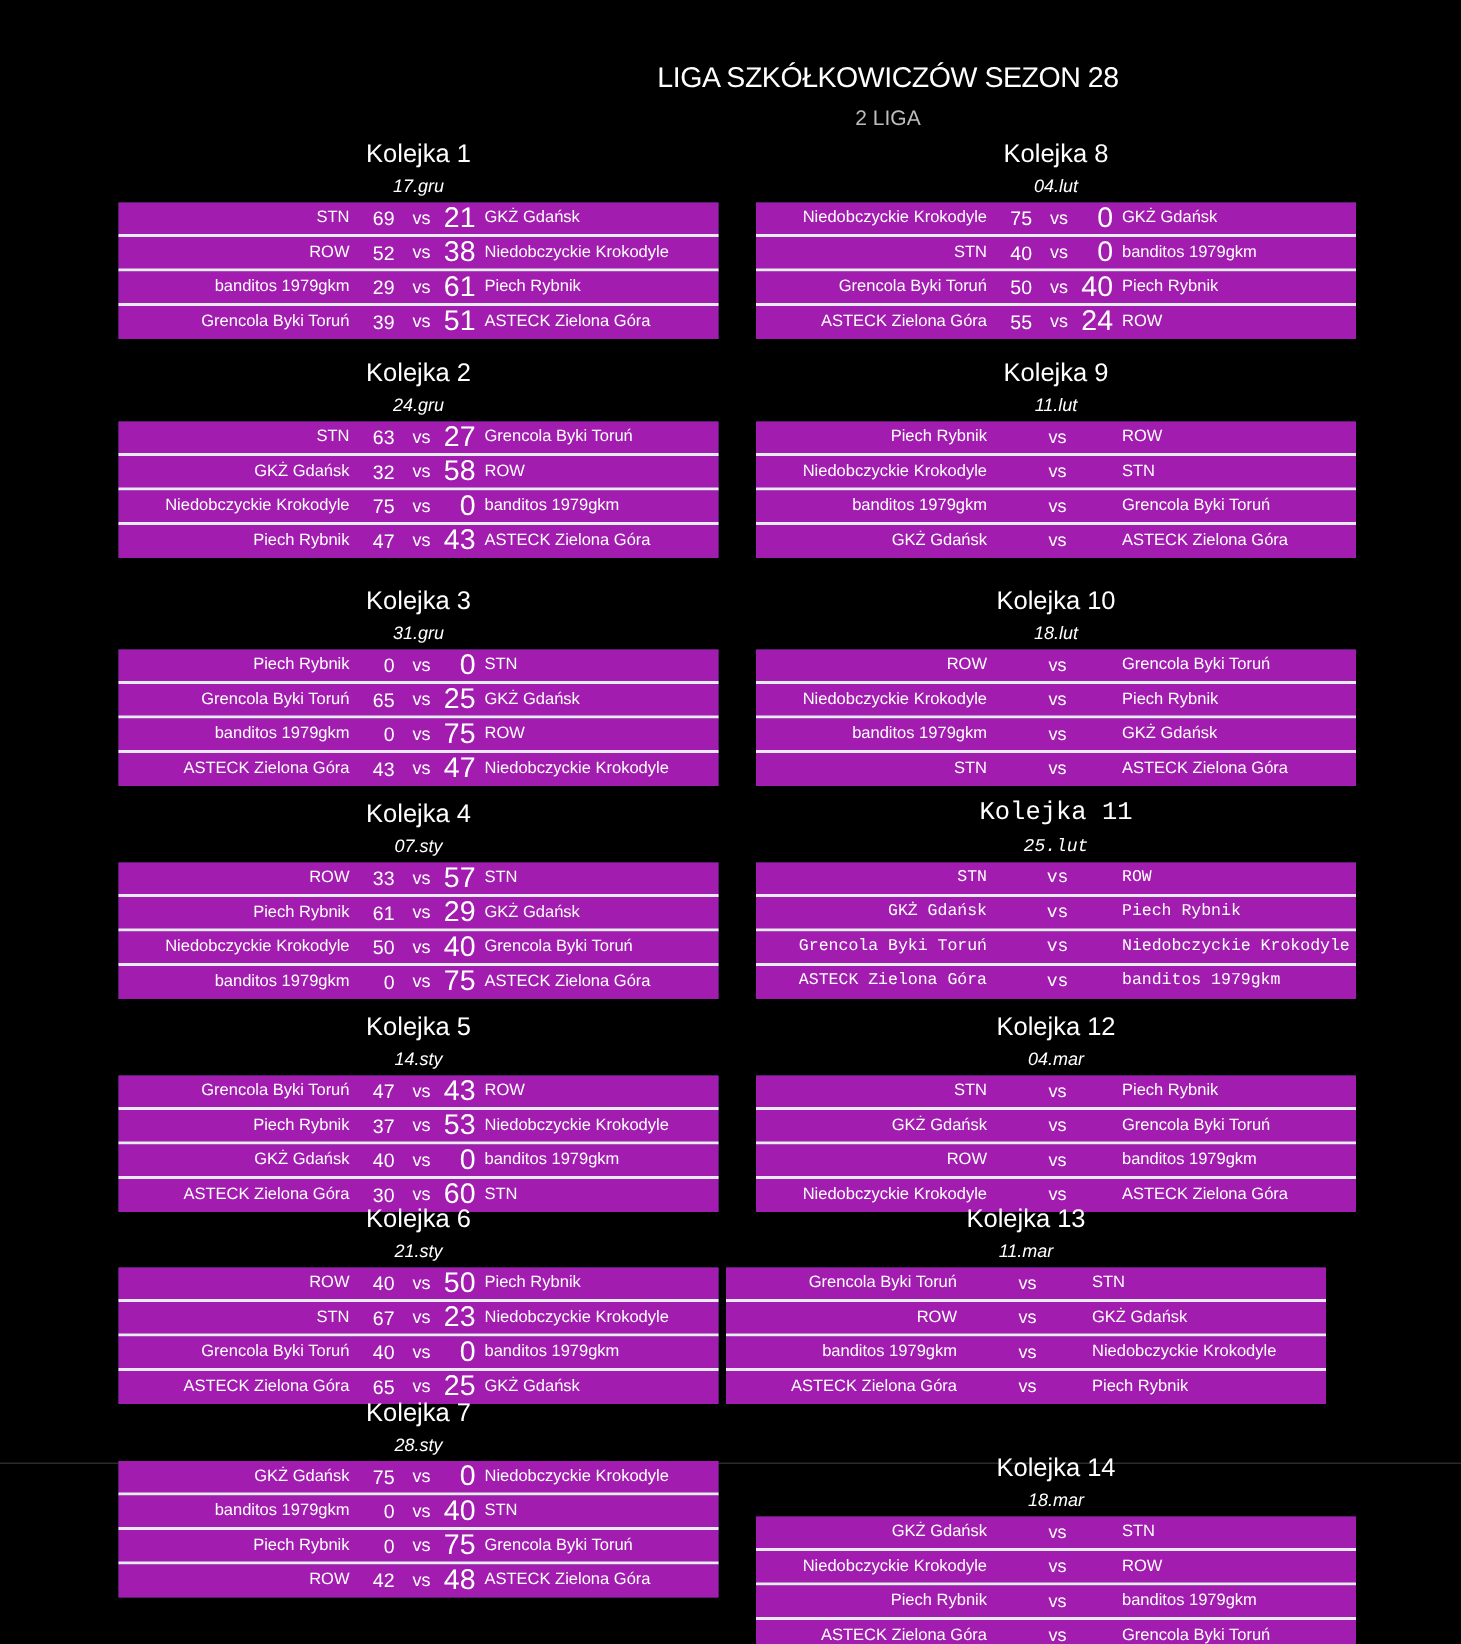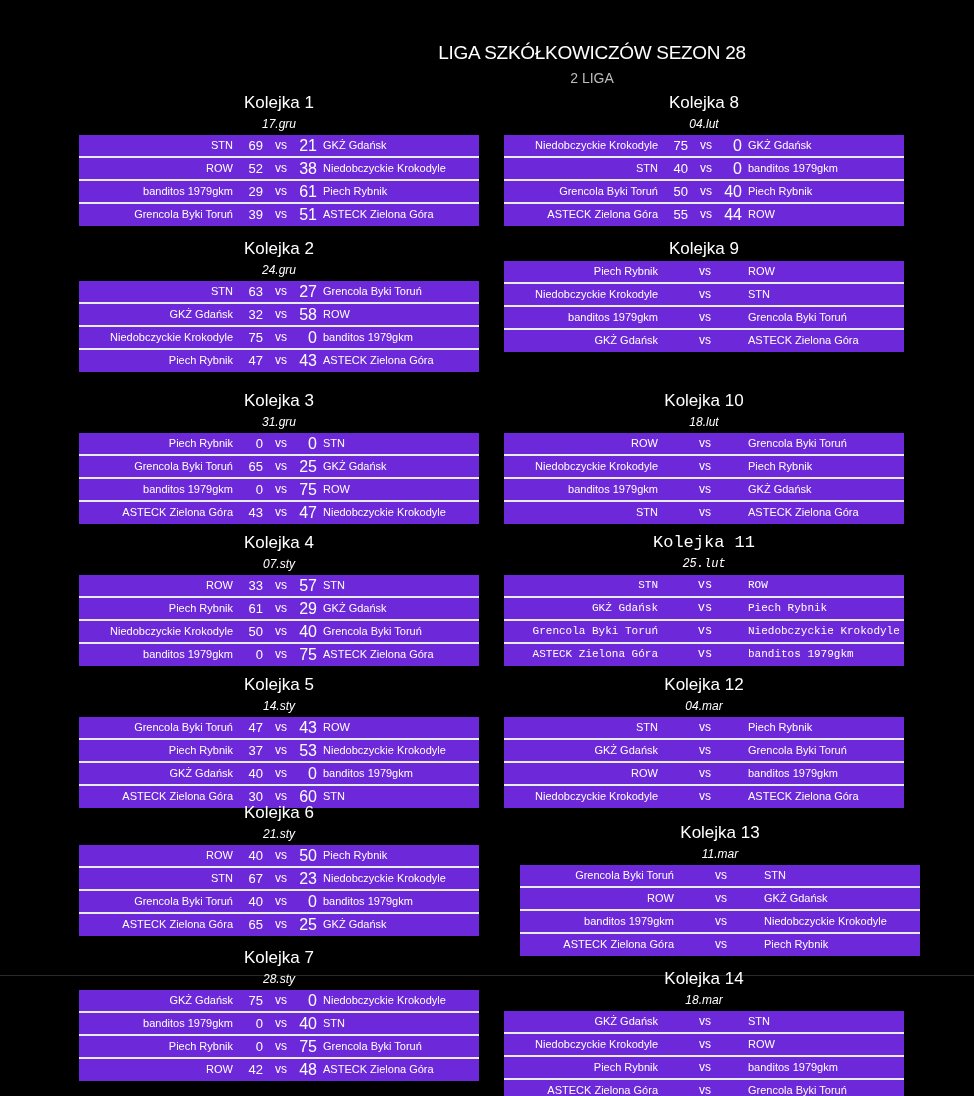--- a/index.html
+++ b/index.html
@@ -4,27 +4,27 @@
 <style>
   html, body { margin:0; padding:0; background:#000; }
   body { width:974px; height:1096px; position:relative; overflow:hidden; font-family:"Liberation Sans", "DejaVu Sans", sans-serif; color:#fff; }
   .title { position:absolute; left:0; width:1184px; top:42px; text-align:center; font-size:19px; letter-spacing:-0.3px; color:#fff; }
   .subtitle { position:absolute; left:0; width:1184px; top:70px; text-align:center; font-size:14px; color:#bdbdbd; }
   .hline { position:absolute; left:0; top:975px; width:974px; height:1px; background:#2a2a2a; }
   .round { position:absolute; width:400px; }
   .round .rh { text-align:center; font-size:17px; color:#fff; height:24px; line-height:24px; }
   .round .rd { text-align:center; font-size:12px; font-style:italic; color:#ffffff; height:20px; line-height:18px; }
   .round .rows { background:#1f3864; }
-  .row { position:relative; height:21px; background:#6d28d9; border-bottom:2px solid #e8ecf2; font-size:11px; }
+  .row { position:relative; height:21px; background:#a21caf; border-bottom:2px solid #e8ecf2; font-size:11px; }
   .row:last-child { border-bottom:none; height:22px; }
   .row span { position:absolute; top:0; line-height:21px; white-space:nowrap; color:#fff; }
   .home { right:246px; text-align:right; }
   .s1 { left:162px; width:22px; text-align:right; font-size:13px; }
   .vs { left:192px; width:20px; text-align:center; font-size:12px; }
-  .s2 { left:216px; width:22px; text-align:right; font-size:16px; }
+  .s2 { left:216px; width:22px; text-align:right; font-size:19px; }
   .away { left:244px; }
   .b { font-weight:normal; }
   .upcoming .home { right:246px; }
   .upcoming .vs { left:191px; }
   .upcoming .away { left:244px; }
 </style>
 </head>
 <body>
 
 <div class="title">LIGA SZKÓŁKOWICZÓW SEZON 28</div>
@@ -229,21 +229,21 @@
         </div>
         <div class="row">
           <span class="home">ASTECK Zielona Góra</span>
           <span class="s1 b">65</span>
           <span class="vs">vs</span>
           <span class="s2">25</span>
           <span class="away">GKŻ Gdańsk</span>
         </div>
       </div>
     </div>
-    <div class="round" style="left: 79px; top: 930px; margin-top: 16px;">
+    <div class="round" style="left: 79px; top: 930px;">
       <div class="rh">Kolejka 7</div>
       <div class="rd">28.sty</div>
       <div class="rows">
         <div class="row">
           <span class="home">GKŻ Gdańsk</span>
           <span class="s1 b">75</span>
           <span class="vs">vs</span>
           <span class="s2">0</span>
           <span class="away">Niedobczyckie Krokodyle</span>
         </div>
@@ -292,27 +292,28 @@
           <span class="home">Grencola Byki Toruń</span>
           <span class="s1 b">50</span>
           <span class="vs">vs</span>
           <span class="s2">40</span>
           <span class="away">Piech Rybnik</span>
         </div>
         <div class="row">
           <span class="home">ASTECK Zielona Góra</span>
           <span class="s1 b">55</span>
           <span class="vs">vs</span>
-          <span class="s2">44</span>
+          <span class="s2">24</span>
           <span class="away">ROW</span>
         </div>
       </div>
     </div>
     <div class="round upcoming" style="left: 504px; top: 237px;">
       <div class="rh">Kolejka 9</div>
+      <div class="rd">11.lut</div>
       <div class="rows">
         <div class="row">
           <span class="home">Piech Rybnik</span>
           <span class="s1"></span>
           <span class="vs">vs</span>
           <span class="s2"></span>
           <span class="away">ROW</span>
         </div>
         <div class="row">
           <span class="home">Niedobczyckie Krokodyle</span>
@@ -432,21 +433,21 @@
         </div>
         <div class="row">
           <span class="home">Niedobczyckie Krokodyle</span>
           <span class="s1"></span>
           <span class="vs">vs</span>
           <span class="s2"></span>
           <span class="away">ASTECK Zielona Góra</span>
         </div>
       </div>
     </div>
-    <div class="round upcoming" style="left: 520px; top: 801px; margin-top: 20px;">
+    <div class="round upcoming" style="left: 484px; top: 801px;">
       <div class="rh">Kolejka 13</div>
       <div class="rd">11.mar</div>
       <div class="rows">
         <div class="row">
           <span class="home">Grencola Byki Toruń</span>
           <span class="s1"></span>
           <span class="vs">vs</span>
           <span class="s2"></span>
           <span class="away">STN</span>
         </div>

